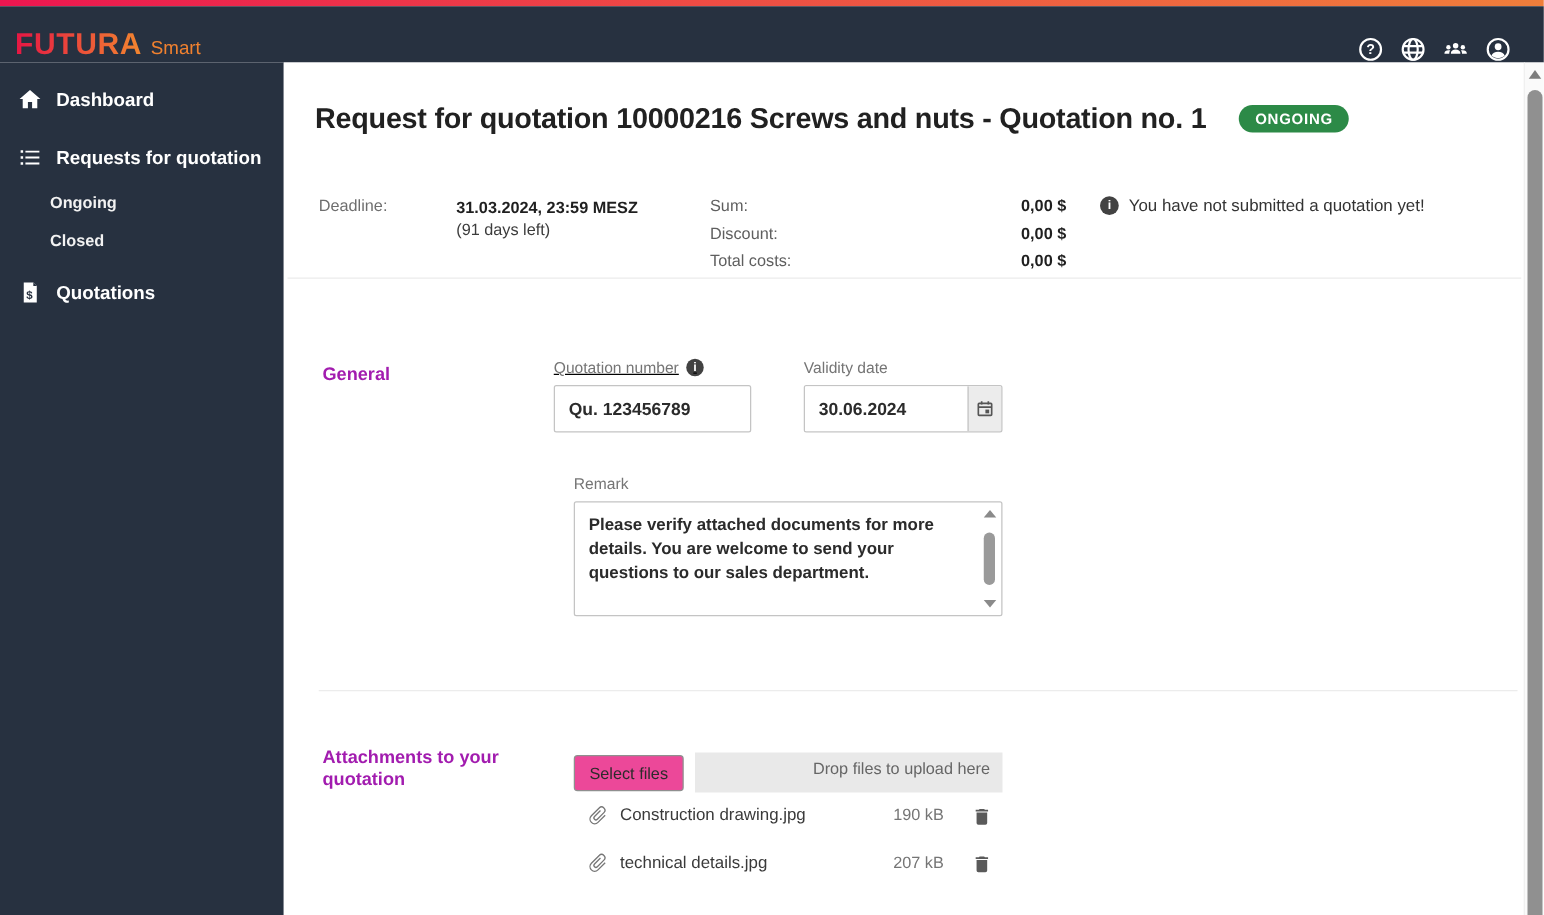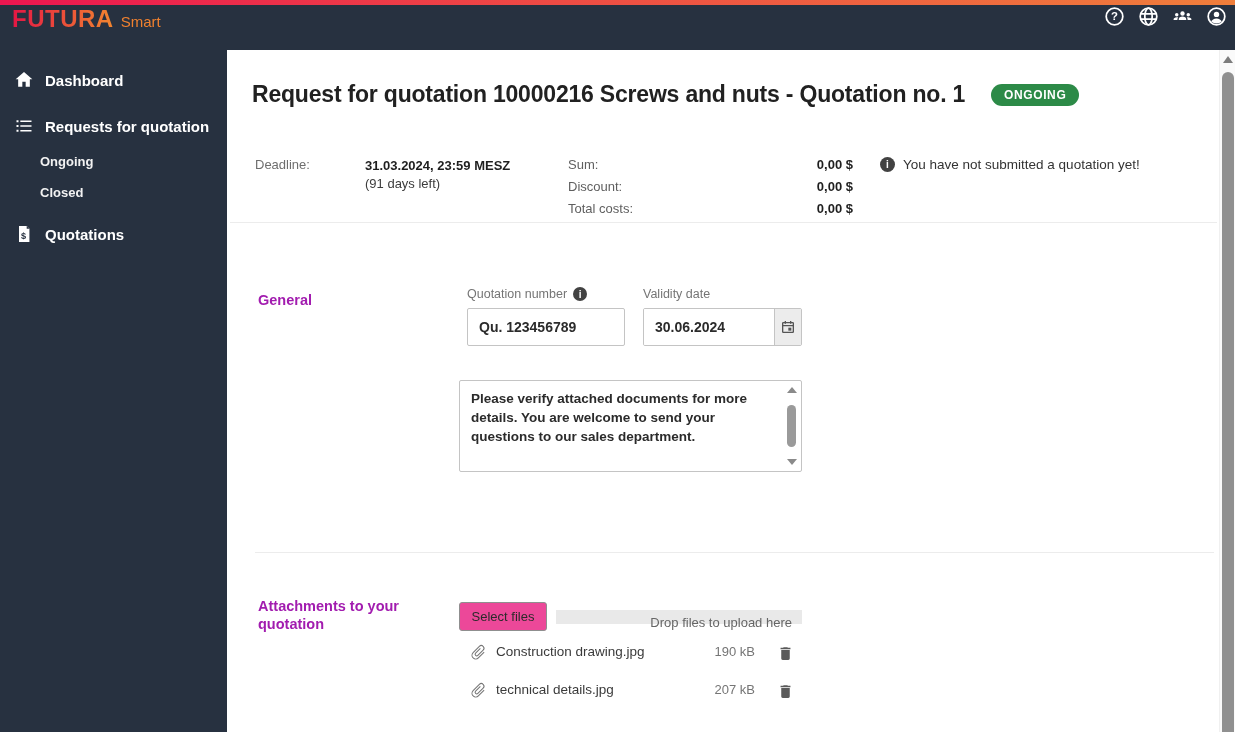--- a/index.html
+++ b/index.html
@@ -4,21 +4,21 @@
 <style>
   * { margin:0; padding:0; box-sizing:border-box; }
   html,body { width:1235px; height:732px; overflow:hidden; font-family:"Liberation Sans","DejaVu Sans",sans-serif; background:#fff; }
 
   
   .top-strip { position:absolute; left:0; top:0; width:1235px; height:5px;
     background:linear-gradient(90deg,#ec1650 0%,#ee4b44 45%,#ef7e3b 100%); }
 
   
   .header { position:absolute; left:0; top:5px; width:1235px; height:45px; background:#273140;
-    display:flex; align-items:flex-start; justify-content:space-between; padding:0 8px 0 12px; }
+    display:flex; align-items:flex-end; justify-content:space-between; padding:0 26px 0 12px; }
   .logo { display:flex; align-items:baseline; }
   .logo-primary { font-size:24px; font-weight:800; letter-spacing:.5px;
     background:linear-gradient(90deg,#e51644,#f2872f);
     -webkit-background-clip:text; background-clip:text; color:transparent; }
   .logo-secondary { font-size:15px; font-weight:500; color:#f0812f; margin-left:7px; }
   .header-icons { display:flex; align-items:center; gap:12px; }
   .hicon { width:22px; height:22px; display:flex; align-items:center; justify-content:center; cursor:pointer; }
   .hicon svg { width:21px; height:21px; }
 
   
@@ -53,21 +53,21 @@
   .divider-1 { position:absolute; left:3px; right:2px; top:172px; border-top:1px solid #ececec; }
   .divider-2 { position:absolute; left:28px; right:5px; top:502px; border-top:1px solid #ececec; }
 
   .section-heading { color:#a21caf; font-size:14.5px; font-weight:700; line-height:1.25; }
   #general-heading { position:absolute; left:31px; top:241px; }
   #attachments-heading { position:absolute; left:31px; top:547px; width:170px; }
 
   .field { position:absolute; }
   .field-label { font-size:12.5px; color:#757575; display:flex; align-items:center; gap:6px; margin-bottom:7px; }
   .field-label .info-dot { width:14px; height:14px; cursor:pointer; }
-  #quotation-field { left:240px; top:237px; }
+  #quotation-field { left:216px; top:237px;text-decoration:underline; }
   #validity-field { left:416px; top:237px; }
   .text-input { width:158px; height:38px; border:1px solid #c4c4c4; border-radius:2px; font-family:inherit;
     font-size:14px; font-weight:700; color:#2b2b2b; padding:0 11px; outline:none; background:#fff; }
   .date-wrap { display:flex; width:159px; height:38px; border:1px solid #c4c4c4; border-radius:2px; overflow:hidden; }
   .date-input { flex:1; border:none; outline:none; font-family:inherit; font-size:14px; font-weight:700;
     color:#2b2b2b; padding:0 11px; min-width:0; }
   .cal-btn { width:27px; background:#ececec; border-left:1px solid #c4c4c4; display:flex; align-items:center;
     justify-content:center; cursor:pointer; }
   .cal-btn svg { width:16px; height:16px; }
 
@@ -79,21 +79,21 @@
   .fake-vsb { position:absolute; top:1px; bottom:1px; right:1px; width:17px; background:#fff; }
   .fake-vsb .arr-up, .fake-vsb .arr-dn { position:absolute; left:4px; width:0; height:0;
     border-left:5px solid transparent; border-right:5px solid transparent; }
   .fake-vsb .arr-up { top:5px; border-bottom:6px solid #8a8a8a; }
   .fake-vsb .arr-dn { bottom:5px; border-top:6px solid #8a8a8a; }
   .fake-vsb .thumb { position:absolute; left:4px; top:23px; width:9px; height:42px; background:#9a9a9a; border-radius:5px; }
 
   #upload-row { position:absolute; left:232px; top:552px; display:flex; align-items:center; gap:9px; }
   .select-files-btn { width:88px; height:29px; background:#ec4899; border:1px solid #8f8f8f; border-radius:3px;
     font-family:inherit; font-size:13px; color:#2b2b2b; cursor:pointer; }
-  .dropzone { width:246px; height:14px; background:#e9e9e9; color:#666; font-size:13px; line-height:26px;
+  .dropzone { width:246px; height:32px; background:#e9e9e9; color:#666; font-size:13px; line-height:26px;
     text-align:right; padding-right:10px; }
 
   #file-list { position:absolute; left:243px; top:594px; width:324px; }
   .file-row { display:flex; align-items:flex-start; margin-bottom:17px; height:21px; }
   .clip-icon { width:17px; height:17px; flex:0 0 auto; margin-right:9px; }
   .file-name { font-size:13.5px; color:#3a3a3a; flex:1; }
   .file-size { font-size:13px; color:#757575; margin-right:21px; }
   .trash-btn { width:18px; height:18px; cursor:pointer; display:flex; align-items:center; justify-content:center; }
   .trash-btn svg { width:17px; height:17px; }
 
@@ -235,20 +235,23 @@
         <svg viewBox="0 0 24 24" fill="none" stroke="#555" stroke-width="2">
           <rect x="4" y="5.5" width="16" height="14.5" rx="1"></rect>
           <path d="M4 10h16M8 3v4M16 3v4"></path>
           <rect x="12.5" y="13" width="4.5" height="4.5" fill="#555" stroke="none"></rect>
         </svg>
       </span>
     </div>
   </div>
 
   <div id="remark-field" class="field">
+    <div class="field-label">
+      <span>Remark</span>
+    </div>
     <div class="remark-wrap">
       <textarea class="remark-text" style="">Please verify attached documents for more details. You are welcome to send your questions to our sales department.</textarea>
       <div class="fake-vsb">
         <div class="arr-up"></div>
         <div class="thumb"></div>
         <div class="arr-dn"></div>
       </div>
     </div>
   </div>
 

